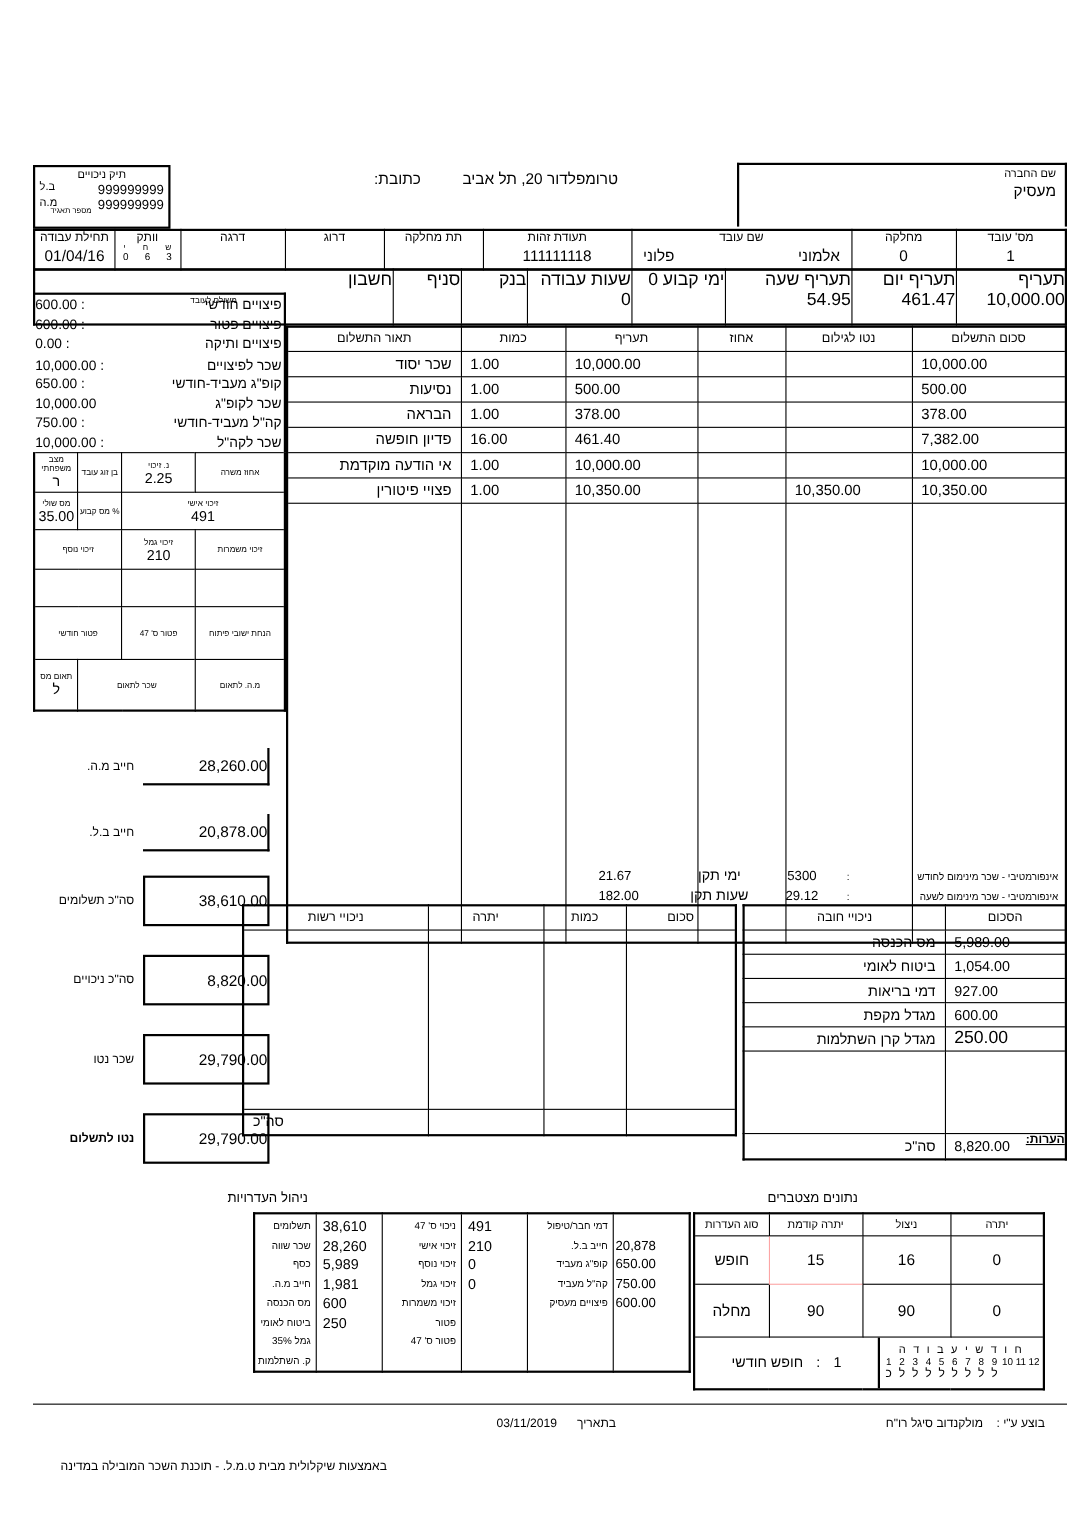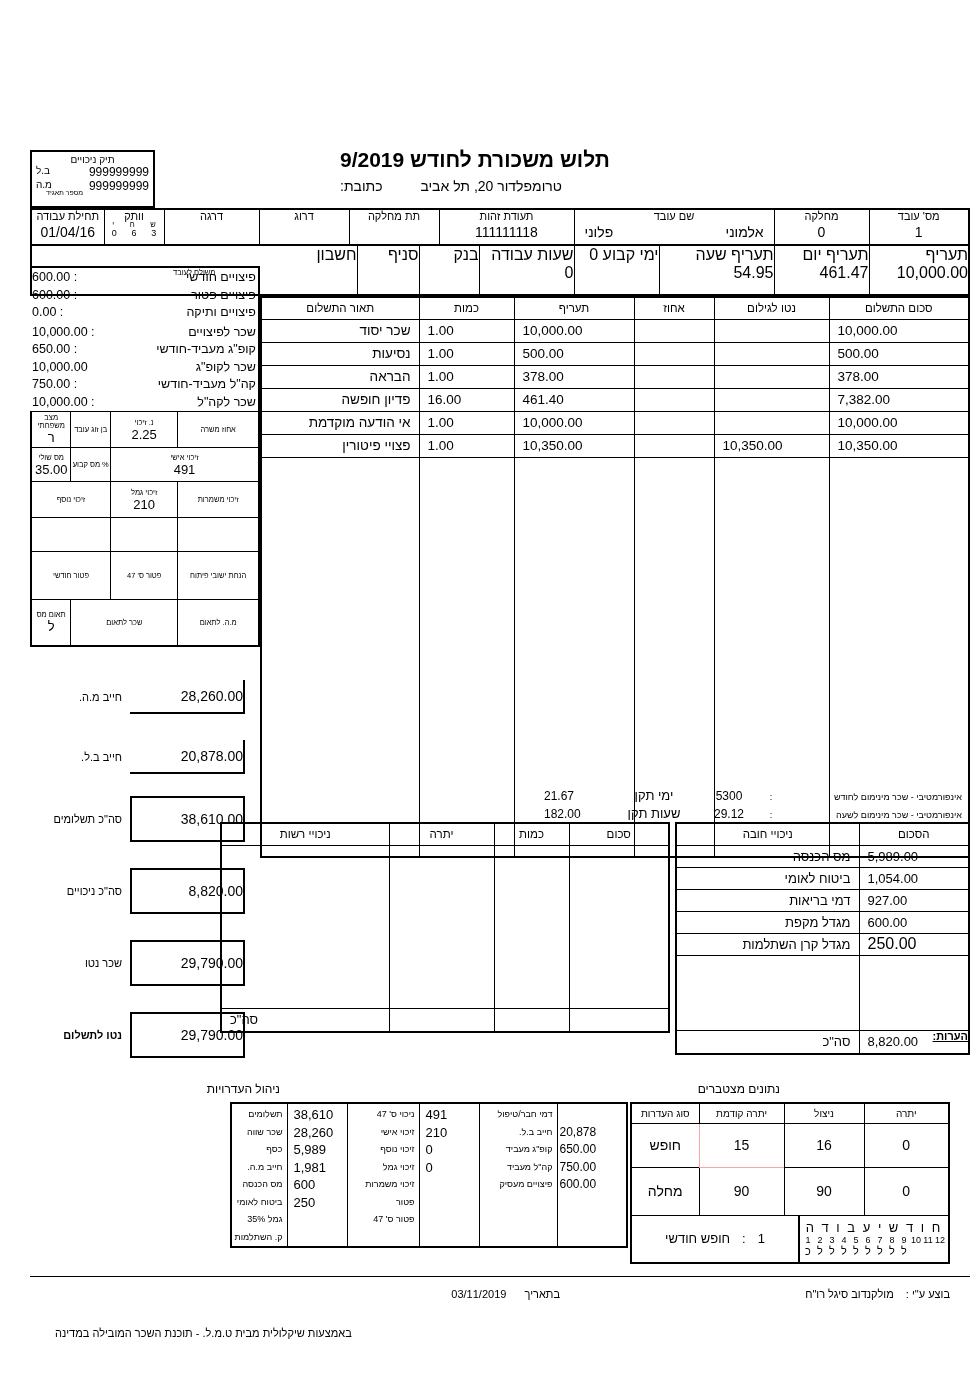--- a/index.html
+++ b/index.html
@@ -79,28 +79,31 @@
   
   .sumbox { border:2.5px solid #000; width:115px; height:34px; display:flex; align-items:center; justify-content:flex-end; padding-left:10px; font-size:14px; direction:ltr;}
   .sumlbl { font-size:11px; display:flex; align-items:center; height:34px; }
 </style>
 </head>
 <body>
 
 <div class="page">
 
   <div class="abs" id="hdr-title">
-    <div class="line1">תלוש משכורת לחודש   9/2019</div>
     <div class="line2">
       <span>טרומפלדור 20, תל אביב</span>
       <span style="display:inline-block;width:30px"></span>
       <span>כתובת:</span>
     </div>
   </div>
 
+  <div class="abs" id="company-box">
+    <div class="lbl t-r">שם החברה</div>
+    <div class="val t-r">מעסיק</div>
+  </div>
 
   <div class="abs" id="tik-box">
     <div class="h">תיק ניכויים</div>
     <div class="row">
       <span class="num">999999999</span>
       <span class="k">ב.ל</span>
     </div>
     <div class="row">
       <span class="num">999999999</span>
       <span class="k">מ.ה</span>
@@ -518,21 +521,21 @@
     <tr>
       <td style="border:1px solid #000;height:48px;font-size:14px;text-align:center">0</td>
       <td style="border:1px solid #000;font-size:14px;text-align:center">90</td>
       <td style="border:1px solid #000;font-size:14px;text-align:center">90</td>
       <td style="border:1px solid #000;font-size:14px;text-align:center">מחלה</td>
     </tr>
     <tr>
       <td colspan="4" style="border:1px solid #000;height:46px;padding:0">
         <div style="display:flex;height:46px">
           <div style="width:150px;border-left:2px solid #000;display:flex;flex-direction:column;justify-content:center;align-items:center">
-            <div style="font-size:13px;letter-spacing:2px">ח ו ד ש י    ע ב ו ד ה</div>
+            <div style="font-size:10px;letter-spacing:2px">ח ו ד ש י    ע ב ו ד ה</div>
             <div style="display:flex;direction:ltr;font-size:9px;gap:1px">
               <span style="width:11px;text-align:center">1</span>
               <span style="width:11px;text-align:center">2</span>
               <span style="width:11px;text-align:center">3</span>
               <span style="width:11px;text-align:center">4</span>
               <span style="width:11px;text-align:center">5</span>
               <span style="width:11px;text-align:center">6</span>
               <span style="width:11px;text-align:center">7</span>
               <span style="width:11px;text-align:center">8</span>
               <span style="width:11px;text-align:center">9</span>

